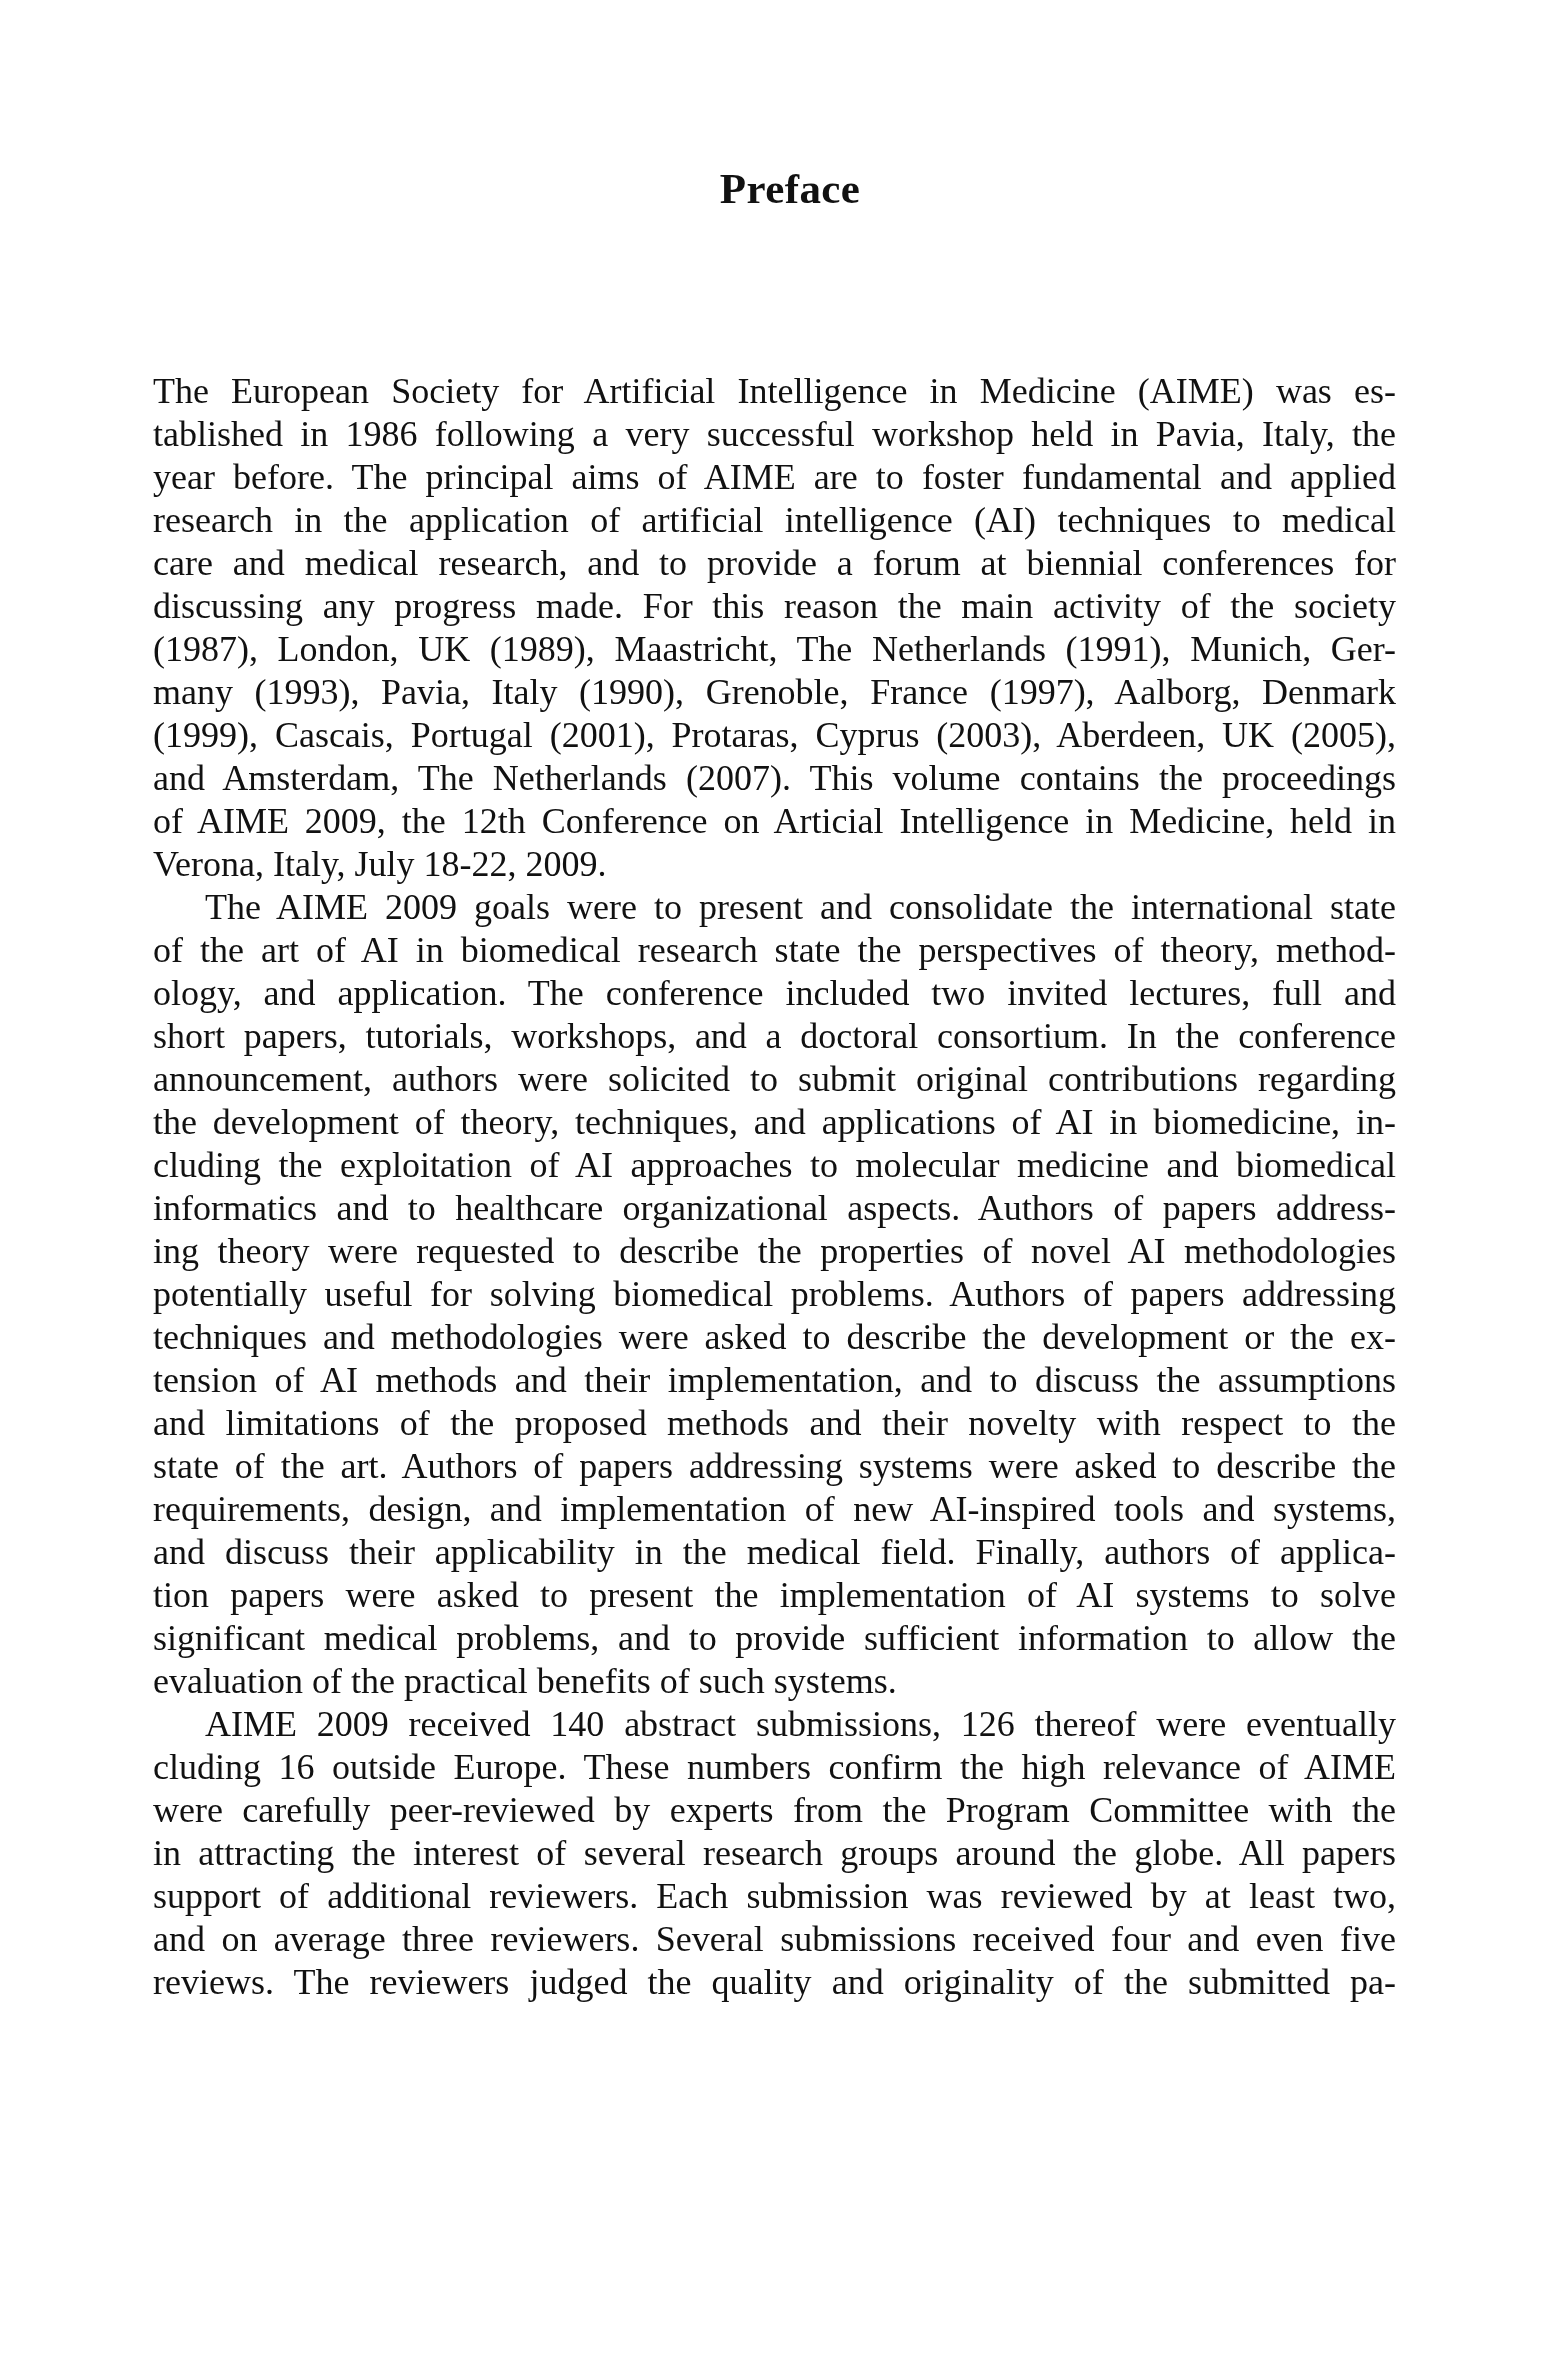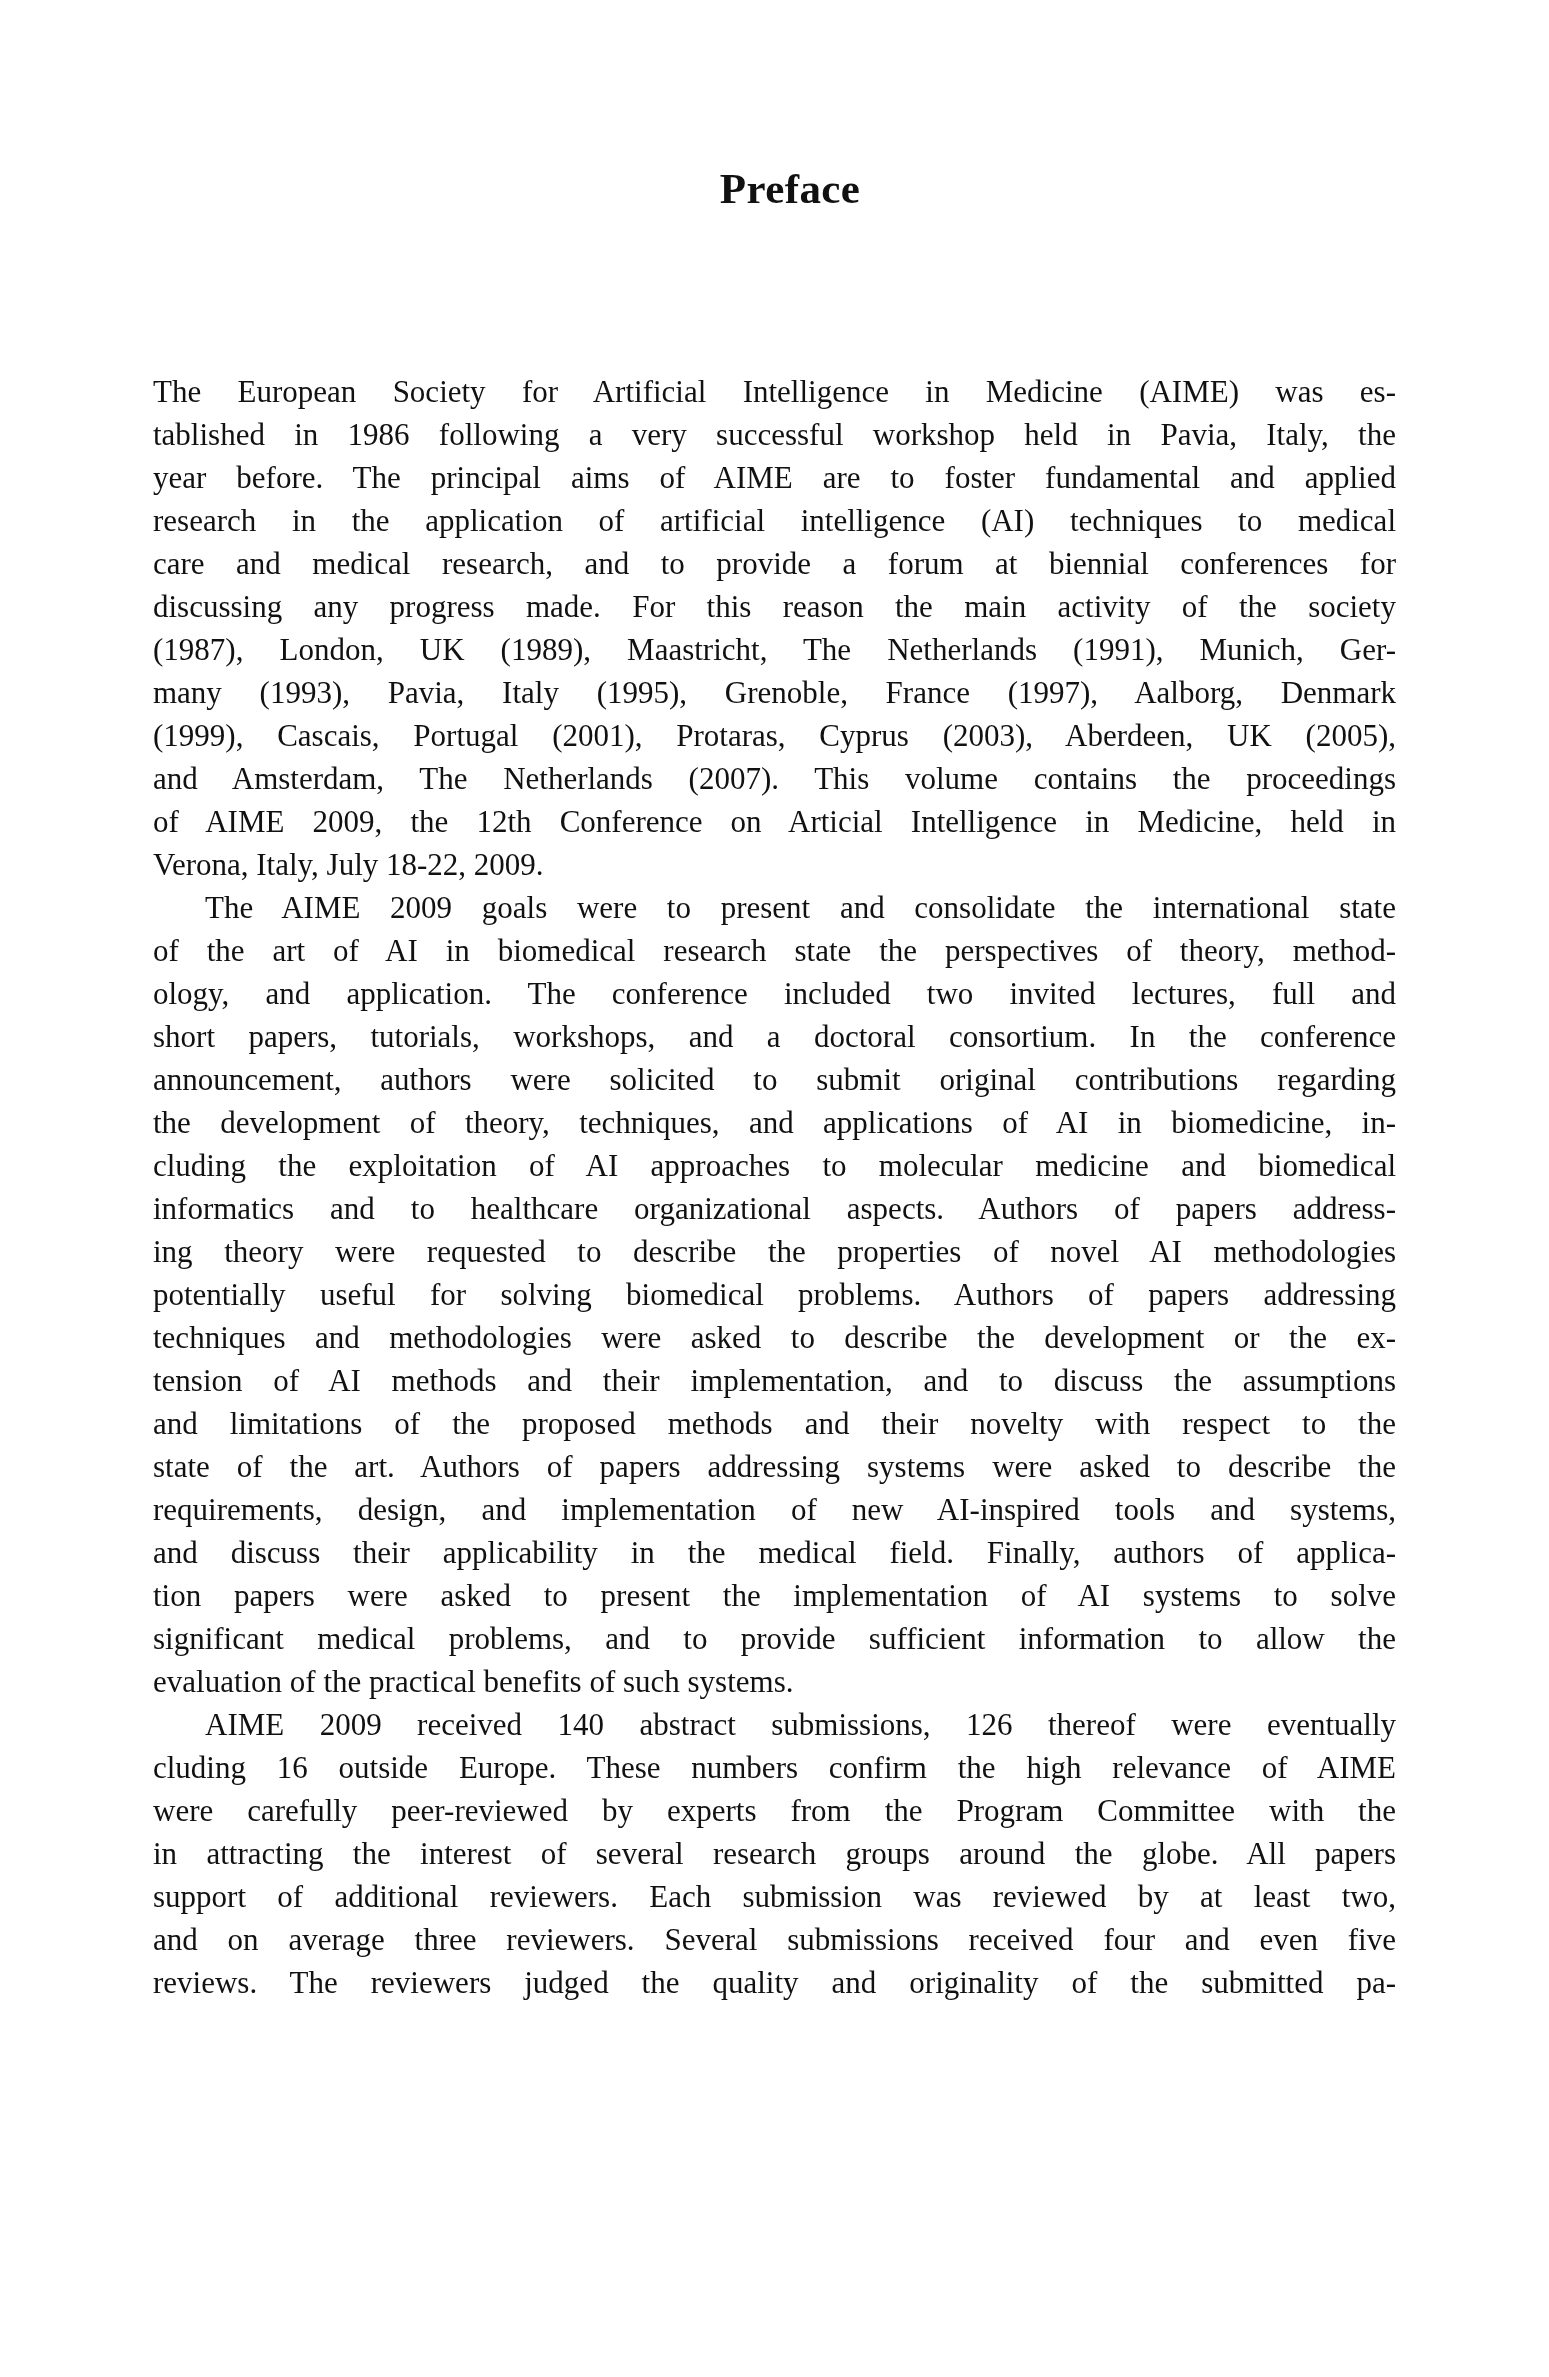--- a/index.html
+++ b/index.html
@@ -36,21 +36,21 @@
     .body-text {
       position: absolute;
       left: 153px;
       top: 370px;
       width: 1243px;
     }
     .line {
       display: block;
       height: 43px;
       line-height: 43px;
-      font-size: 31px;
+      font-size: 36px;
       white-space: nowrap;
       text-align: justify;
       text-align-last: justify;
     }
     .line.last {
       text-align-last: left;
     }
     .line.indent {
       padding-left: 52px;
     }
@@ -64,21 +64,21 @@
   <div class="body-text">
 
     <div class="paragraph">
       <span class="line">The European Society for Artificial Intelligence in Medicine (AIME) was es-</span>
       <span class="line">tablished in 1986 following a very successful workshop held in Pavia, Italy, the</span>
       <span class="line">year before. The principal aims of AIME are to foster fundamental and applied</span>
       <span class="line">research in the application of artificial intelligence (AI) techniques to medical</span>
       <span class="line">care and medical research, and to provide a forum at biennial conferences for</span>
       <span class="line">discussing any progress made. For this reason the main activity of the society</span>
       <span class="line">(1987), London, UK (1989), Maastricht, The Netherlands (1991), Munich, Ger-</span>
-      <span class="line">many (1993), Pavia, Italy (1995), Grenoble, France (1997), Aalborg, Denmark</span>
+      <span class="line">many (1993), Pavia, Italy (1990), Grenoble, France (1997), Aalborg, Denmark</span>
       <span class="line">(1999), Cascais, Portugal (2001), Protaras, Cyprus (2003), Aberdeen, UK (2005),</span>
       <span class="line">and Amsterdam, The Netherlands (2007). This volume contains the proceedings</span>
       <span class="line">of AIME 2009, the 12th Conference on Articial Intelligence in Medicine, held in</span>
       <span class="line last">Verona, Italy, July 18-22, 2009.</span>
     </div>
 
     <div class="paragraph">
       <span class="line indent">The AIME 2009 goals were to present and consolidate the international state</span>
       <span class="line">of the art of AI in biomedical research state the perspectives of theory, method-</span>
       <span class="line">ology, and application. The conference included two invited lectures, full and</span>

